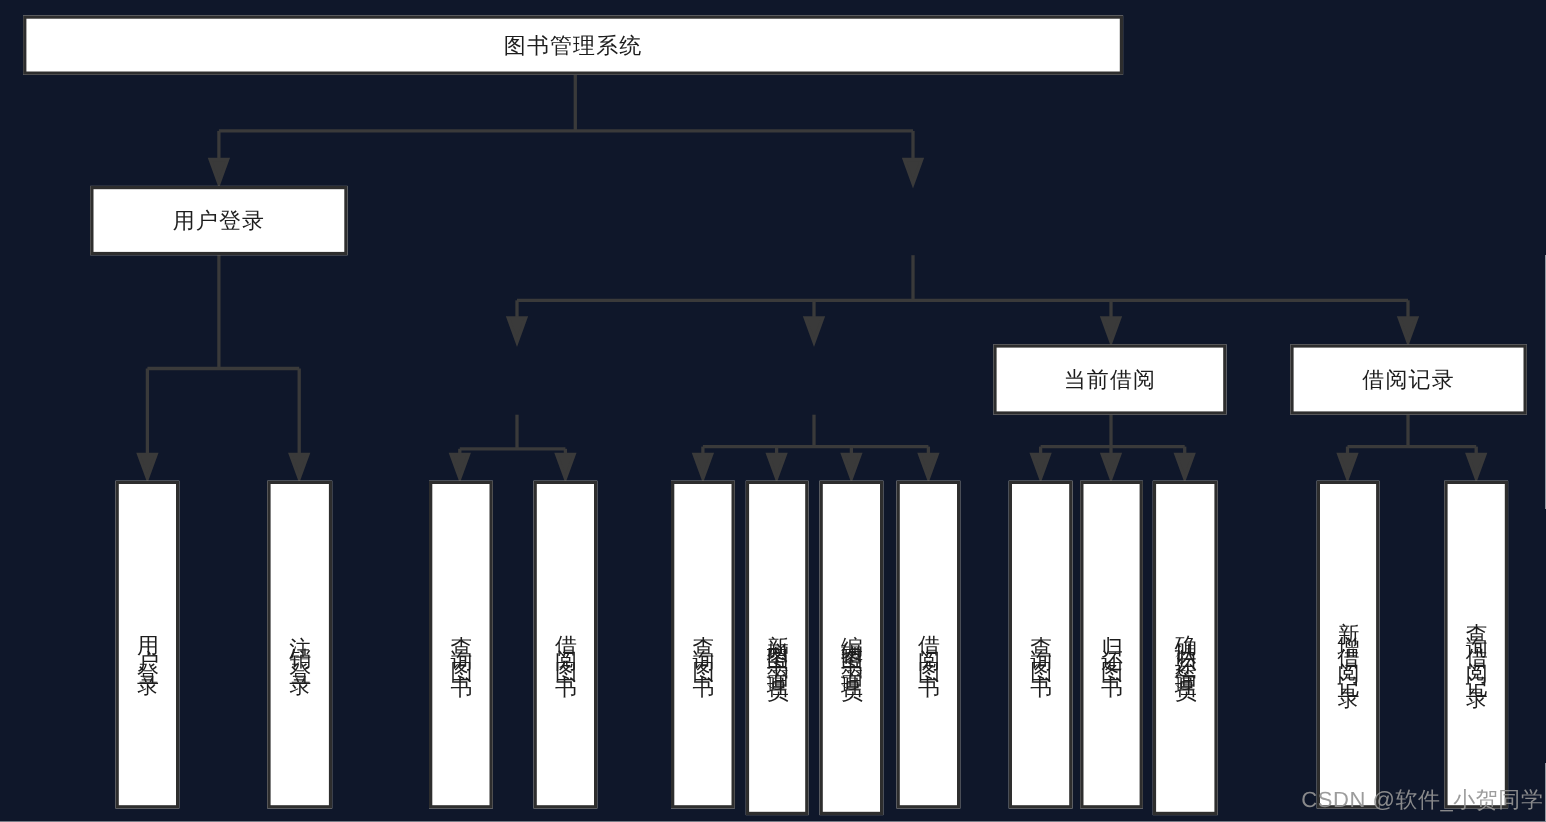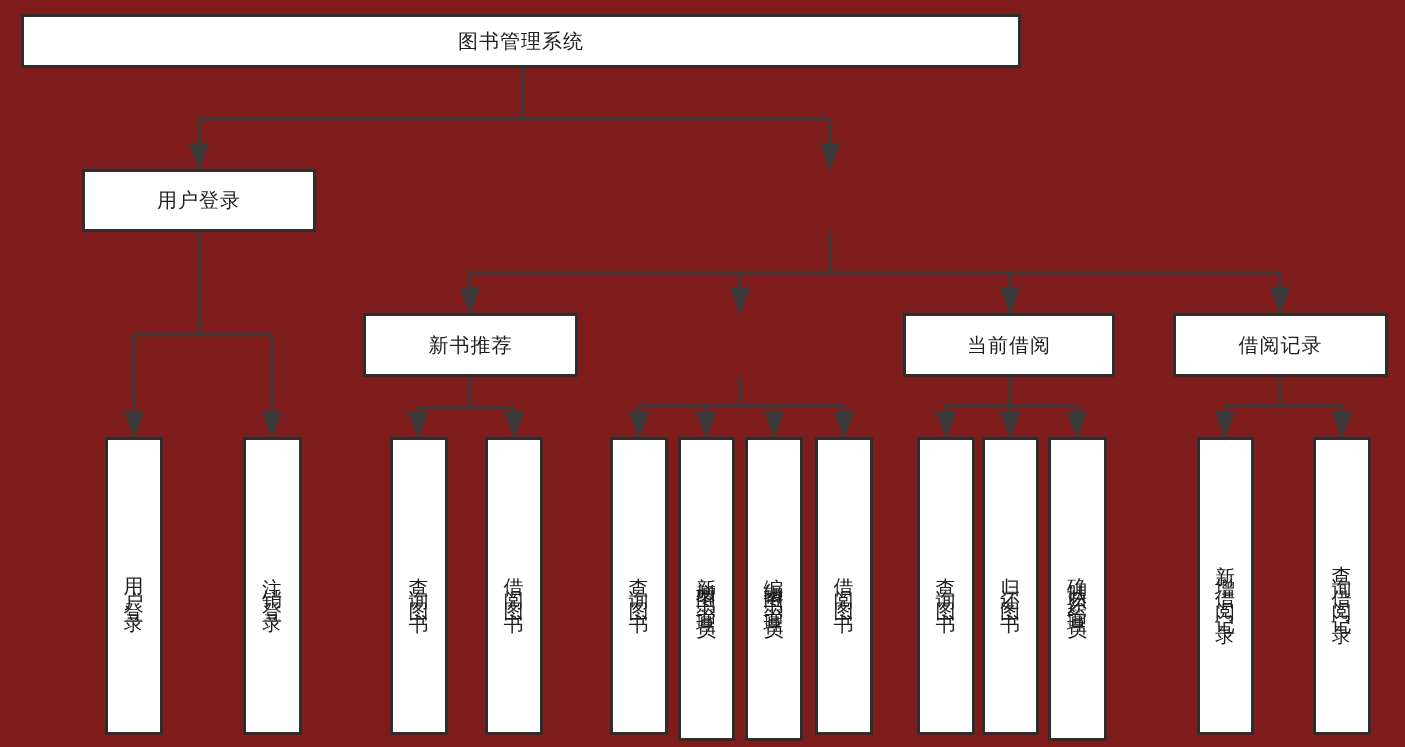--- a/index.html
+++ b/index.html
@@ -4,21 +4,21 @@
 <style>
   html, body {
     margin: 0;
     padding: 0;
     background: #ffffff;
   }
   .stage {
     position: relative;
     width: 1405px;
     height: 747px;
-    background: #7f1d1d;
+    background: #0f172a;
     overflow: hidden;
     font-family: "Liberation Sans", sans-serif;
   }
   .connectors {
     position: absolute;
     left: 0; top: 0;
     width: 1405px;
     height: 747px;
     z-index: 1;
   }
@@ -123,21 +123,20 @@
     <line x1="1225" y1="406" x2="1225" y2="416"></line>
     <polygon points="1217,413 1233,413 1225,435"></polygon>
     <line x1="1342" y1="406" x2="1342" y2="416"></line>
     <polygon points="1334,413 1350,413 1342,435"></polygon>
   </svg>
 
   <div class="node h-node" style="left:21px; top:14px; width:1000px; height:54px;">图书管理系统</div>
 
   <div class="node h-node" style="left:82px; top:169px; width:234px; height:63px;">用户登录</div>
 
-  <div class="node h-node" style="left:363px; top:313px; width:215px; height:64px;">新书推荐</div>
   <div class="node h-node" style="left:1173px; top:313px; width:215px; height:64px;">借阅记录</div>
   <div class="node h-node" style="left:903px; top:313px; width:212px; height:64px;">当前借阅</div>
 
   <div class="node v-node" style="left:105px; top:437px; width:58px; height:298px;">用户登录</div>
   <div class="node v-node" style="left:243px; top:437px; width:59px; height:298px;">注销登录</div>
 
   <div class="node v-node" style="left:390px; top:437px; width:58px; height:298px;">查询图书</div>
   <div class="node v-node" style="left:485px; top:437px; width:58px; height:298px;">借阅图书</div>
 
   <div class="node v-node" style="left:610px; top:437px; width:58px; height:298px;">查询图书</div>
@@ -145,14 +144,15 @@
   <div class="node v-node long" style="left:745px; top:437px; width:58px; height:304px;">编辑图书（管理员）</div>
   <div class="node v-node" style="left:815px; top:437px; width:58px; height:298px;">借阅图书</div>
 
   <div class="node v-node" style="left:917px; top:437px; width:58px; height:298px;">查询图书</div>
   <div class="node v-node" style="left:982px; top:437px; width:57px; height:298px;">归还图书</div>
   <div class="node v-node long" style="left:1048px; top:437px; width:59px; height:304px;">确认归还（管理员）</div>
 
   <div class="node v-node" style="left:1197px; top:437px; width:57px; height:298px;">新增借阅记录</div>
   <div class="node v-node" style="left:1313px; top:437px; width:58px; height:298px;">查询借阅记录</div>
 
+  <div class="watermark">CSDN @软件_小贺同学</div>
 
 </div>
 
 </body></html>

